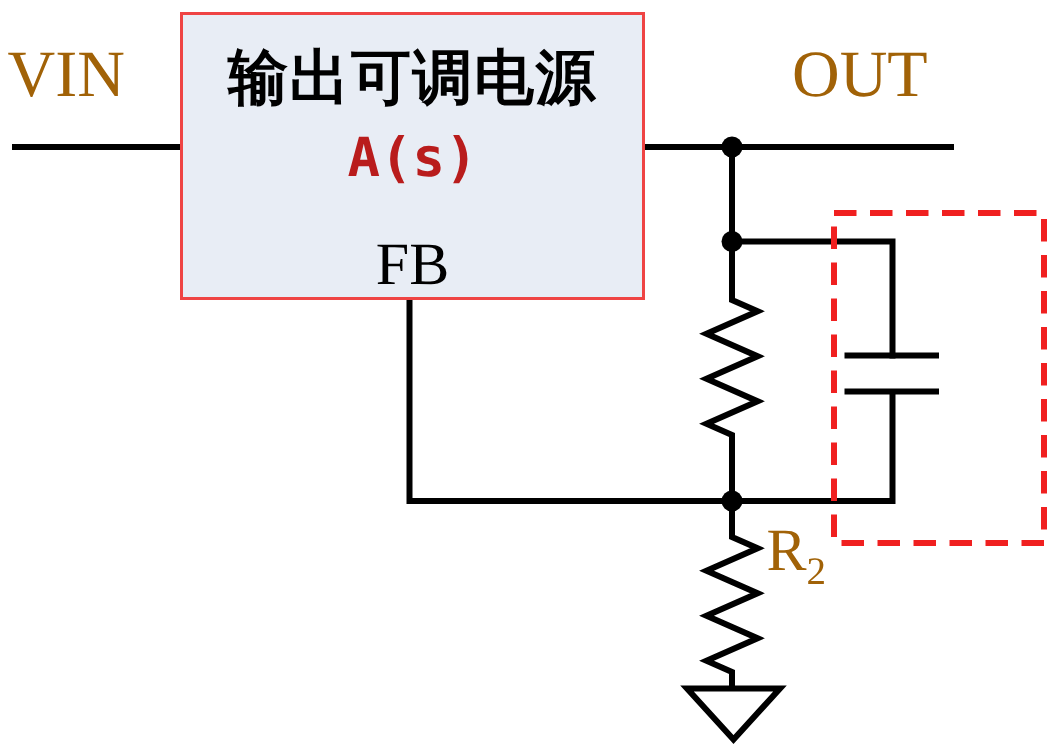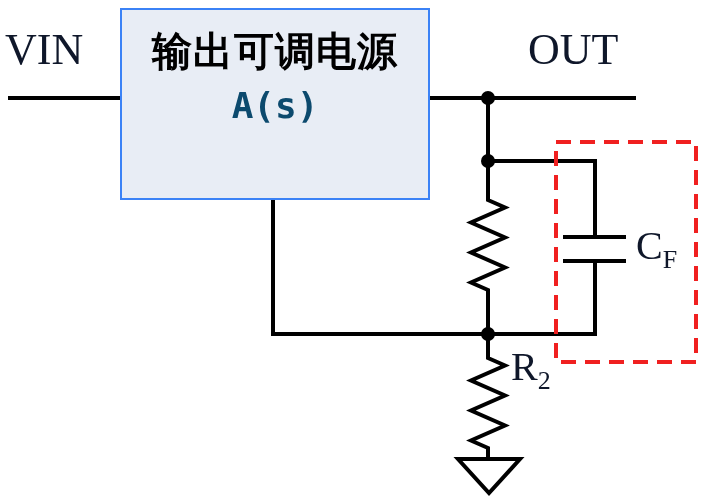--- a/index.html
+++ b/index.html
@@ -15,21 +15,21 @@
     position: absolute;
     left: 0; top: 0;
   }
   .block {
     position: absolute;
     left: 120px;
     top: 8px;
     width: 310px;
     height: 192px;
     background: #e8edf5;
-    border: 2px solid #3b82f6;
+    border: 2px solid #ef4444;
     box-sizing: border-box;
   }
   .block-title {
     position: absolute;
     left: 0; right: 0;
     top: 22px;
     text-align: center;
     font-size: 40px;
     font-weight: bold;
     line-height: 1;
@@ -39,35 +39,35 @@
   }
   .block-tf {
     position: absolute;
     left: 0; right: 0;
     top: 78px;
     text-align: center;
     font-family: "DejaVu Sans Mono", "Liberation Mono", monospace;
     font-weight: bold;
     font-size: 36px;
     line-height: 1;
-    color: #0c4a6e;
+    color: #b91c1c;
   }
   .block-fb {
     position: absolute;
     left: 0; right: 0;
     top: 146px;
     text-align: center;
     font-size: 40px;
     line-height: 1;
     color: #000000;
   }
   .lbl {
     position: absolute;
     line-height: 1;
-    color: #0f172a;
+    color: #a16207;
     white-space: nowrap;
   }
   .lbl.vin  { left: 5px;   top: 28px;  font-size: 44px; }
   .lbl.out  { left: 528px; top: 28px;  font-size: 44px; }
   .lbl.r1   { left: 510px; top: 219px; font-size: 40px; }
   .lbl.r2   { left: 511px; top: 347px; font-size: 40px; }
   .lbl.cf   { left: 636px; top: 226px; font-size: 40px; }
   .lbl sub  { font-size: 26px; line-height: 0; }
 </style>
 </head>
@@ -98,23 +98,23 @@
     <circle cx="488" cy="98" r="7" fill="#000000"></circle>
     <circle cx="488" cy="161" r="7" fill="#000000"></circle>
     <circle cx="488" cy="334" r="7" fill="#000000"></circle>
 
     <rect x="556" y="142" width="140" height="220" fill="none" stroke-width="4" stroke-dasharray="15 9" stroke="#f02020"></rect>
   </svg>
 
   <div class="block">
     <div class="block-title">输出可调电源</div>
     <div class="block-tf">A(s)</div>
+    <div class="block-fb">FB</div>
   </div>
 
   <div class="lbl vin">VIN</div>
   <div class="lbl out">OUT</div>
 
 
   <div class="lbl r2"><span>R</span><sub>2</sub></div>
 
-  <div class="lbl cf"><span>C</span><sub>F</sub></div>
 
 </div>
 
 </body></html>

